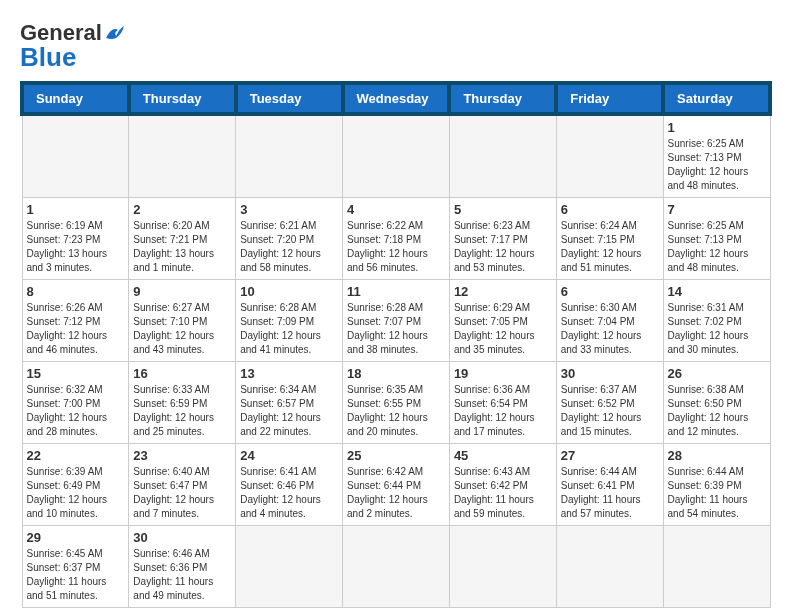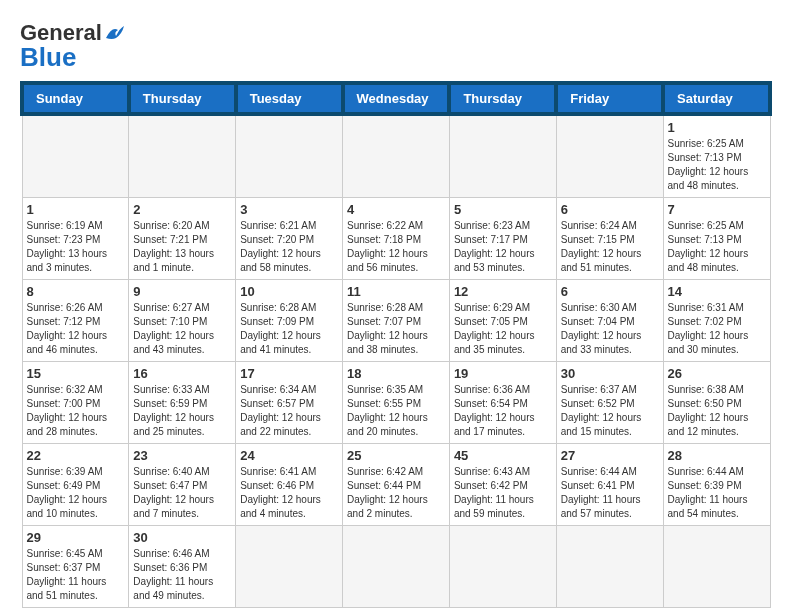--- a/index.html
+++ b/index.html
@@ -148,21 +148,21 @@
         <td><span class="day-num">6</span>
         <span class="day-detail">Sunrise: 6:30 AM<br>Sunset: 7:04 PM<br>Daylight: 12 hours and 33 minutes.</span></td>
         <td><span class="day-num">14</span>
         <span class="day-detail">Sunrise: 6:31 AM<br>Sunset: 7:02 PM<br>Daylight: 12 hours and 30 minutes.</span></td>
       </tr>
       <tr>
         <td><span class="day-num">15</span>
         <span class="day-detail">Sunrise: 6:32 AM<br>Sunset: 7:00 PM<br>Daylight: 12 hours and 28 minutes.</span></td>
         <td><span class="day-num">16</span>
         <span class="day-detail">Sunrise: 6:33 AM<br>Sunset: 6:59 PM<br>Daylight: 12 hours and 25 minutes.</span></td>
-        <td><span class="day-num">17</span>
+        <td><span class="day-num">13</span>
         <span class="day-detail">Sunrise: 6:34 AM<br>Sunset: 6:57 PM<br>Daylight: 12 hours and 22 minutes.</span></td>
         <td><span class="day-num">18</span>
         <span class="day-detail">Sunrise: 6:35 AM<br>Sunset: 6:55 PM<br>Daylight: 12 hours and 20 minutes.</span></td>
         <td><span class="day-num">19</span>
         <span class="day-detail">Sunrise: 6:36 AM<br>Sunset: 6:54 PM<br>Daylight: 12 hours and 17 minutes.</span></td>
         <td><span class="day-num">30</span>
         <span class="day-detail">Sunrise: 6:37 AM<br>Sunset: 6:52 PM<br>Daylight: 12 hours and 15 minutes.</span></td>
         <td><span class="day-num">26</span>
         <span class="day-detail">Sunrise: 6:38 AM<br>Sunset: 6:50 PM<br>Daylight: 12 hours and 12 minutes.</span></td>
       </tr>

